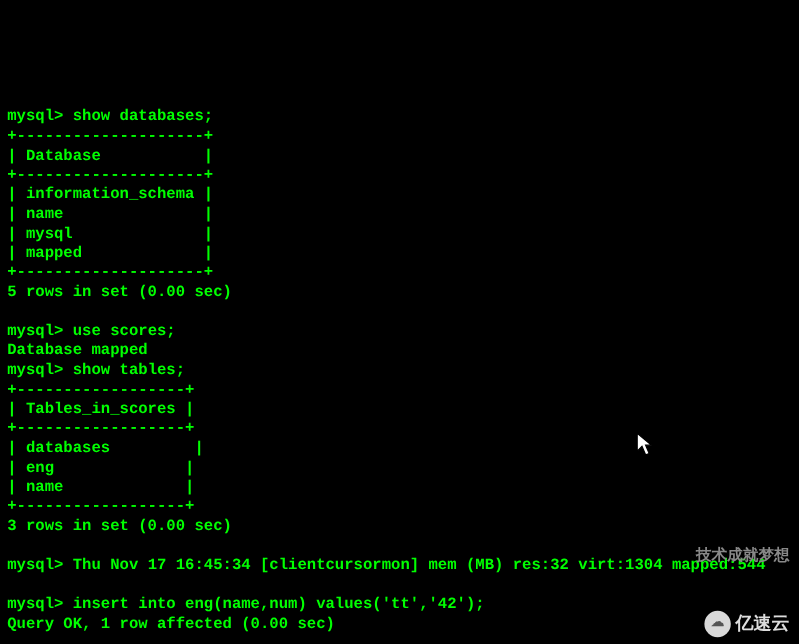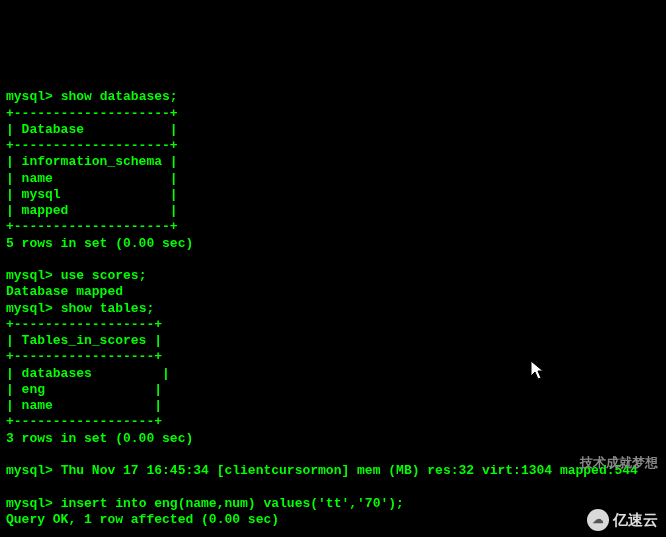--- a/index.html
+++ b/index.html
@@ -98,21 +98,21 @@
 <span class="line">| Tables_in_scores |</span>
 <span class="line">+------------------+</span>
 <span class="line">| databases         |</span>
 <span class="line">| eng              |</span>
 <span class="line">| name             |</span>
 <span class="line">+------------------+</span>
 <span class="line">3 rows in set (0.00 sec)</span>
 <span class="line"> </span>
 <span class="line"><span>mysql&gt;</span> <span>Thu Nov 17 16:45:34 [clientcursormon] mem (MB) res:32 virt:1304 mapped:544</span></span>
 <span class="line"> </span>
-<span class="line"><span>mysql&gt;</span> <span>insert into eng(name,num) values('tt','70');</span></span>
+<span class="line"><span>mysql&gt;</span> <span>insert into eng(name,num) values('tt','42');</span></span>
 <span class="line">Query OK, 1 row affected (0.00 sec)</span>
 <span class="line"> </span>
 
 
 
 
 
 </div>
 
 <svg class="cursor-svg" width="16" height="22" viewBox="0 0 16 22">

